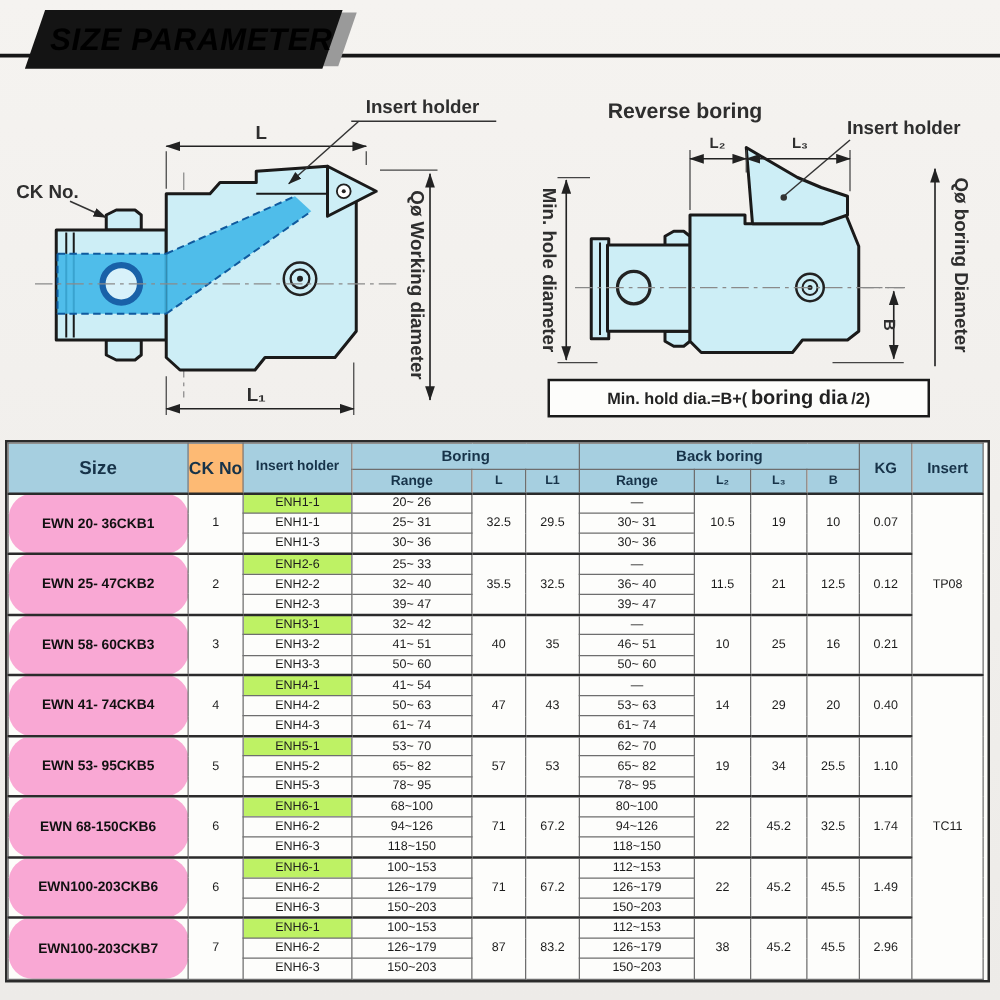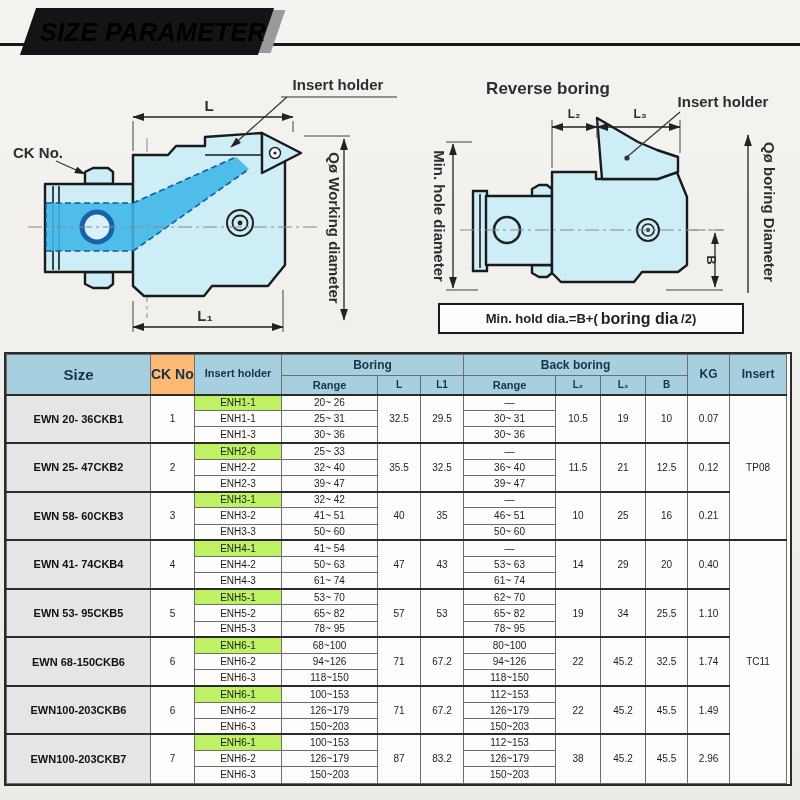--- a/index.html
+++ b/index.html
@@ -43,21 +43,21 @@
   thead tr.h1{height:21px;}
   thead tr.h2{height:19px;}
   th.size-h{font-size:15px;}
   th.ck-h{background:#fdba74;font-size:14px;}
   th.ih-h{font-size:11px;line-height:1.05;}
   th.grp-h{font-size:12px;}
   th.rng-h{font-size:11px;}
   th.sm-h{font-size:10px;}
   tbody tr{height:16.2px;}
   tbody tr.gstart td{border-top:2px solid #2b2b2b;}
-  td.size{background:#e5e5e5;font-weight:bold;font-size:11px;color:#111;}
+  td.size{background:#f9a8d4;font-weight:bold;font-size:11px;color:#111;border-radius:19px;}
   td.tan{background:#bef264;}
   td{background:#fdfdfb;}
 </style>
 </head>
 <body>
 
 <div>
   <div class="banner-line"></div>
   <div class="banner-shadow"></div>
   <div class="banner-bg"></div>

